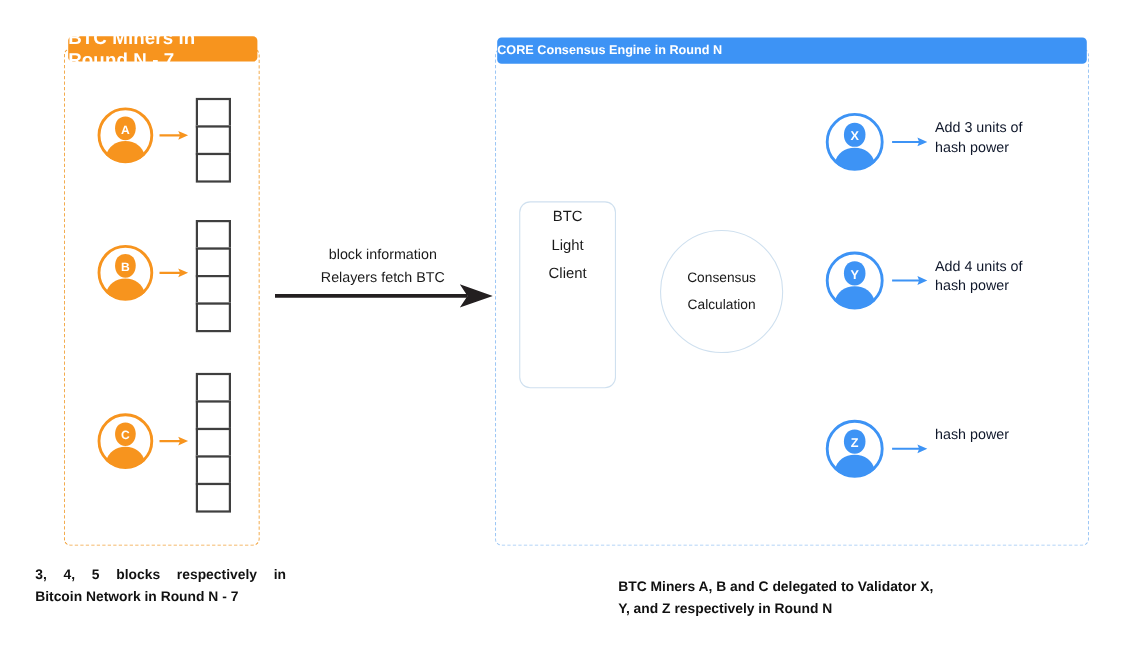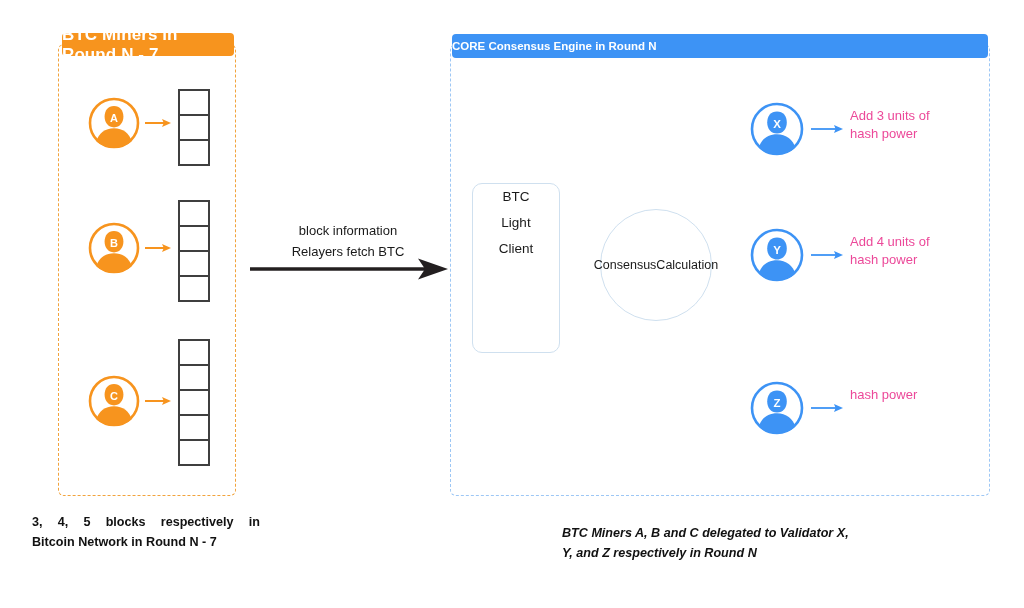--- a/index.html
+++ b/index.html
@@ -132,41 +132,41 @@
   #consensus-circle {
     left: 600px;
     top: 209px;
     width: 112px;
     height: 112px;
     box-sizing: border-box;
     border: 1.2px solid #cfe0ef;
     border-radius: 50%;
     background: #ffffff;
     display: flex;
-    flex-direction: row;
+    flex-direction: column;
     align-items: center;
     justify-content: center;
     font-size: 12.5px;
     line-height: 25px;
     color: #1a1a1a;
     text-align: center;
   }
 
   
   .validator-row { position: absolute; height: 54px; left: 750px; }
   .validator-icon { position: absolute; left: 0; top: 0; width: 54px; height: 54px; }
   .validator-arrow { position: absolute; left: 60px; top: 19px; width: 34px; height: 16px; }
   .validator-text {
     position: absolute;
     left: 100px;
     top: 5px;
     width: 150px;
     font-size: 13px;
     line-height: 18px;
-    color: #ec4899;
+    color: #0f172a;
   }
 
   
   #left-caption {
     left: 32px;
     top: 512px;
     width: 228px;
     font-size: 12.6px;
     font-weight: bold;
     line-height: 20px;
@@ -174,21 +174,20 @@
     color: #111111;
   }
   #right-caption {
     left: 562px;
     top: 523px;
     width: 330px;
     font-size: 12.6px;
     font-weight: bold;
     line-height: 20px;
     color: #111111;
-    font-style: italic;
   }
   .cap-line { display: block; }
   .cap-line.justified {
     text-align: justify;
     text-align-last: justify;
   }
 </style>
 </head>
 <body>
 

